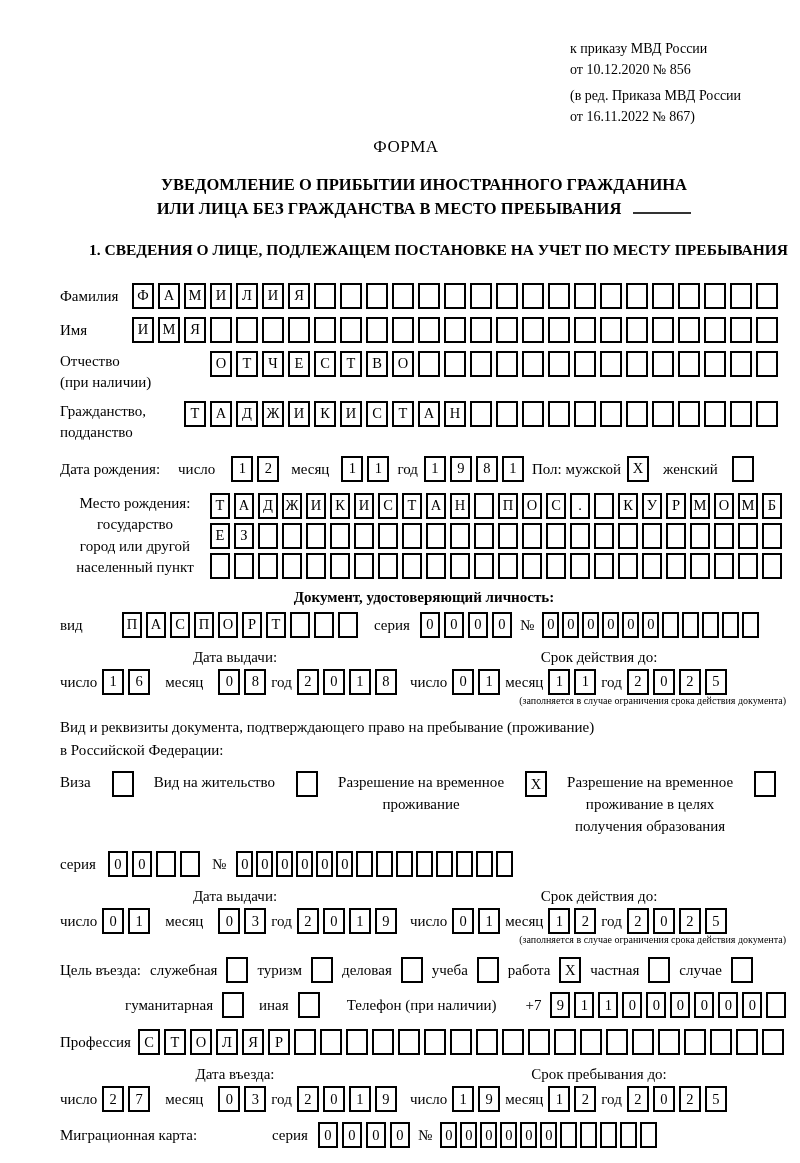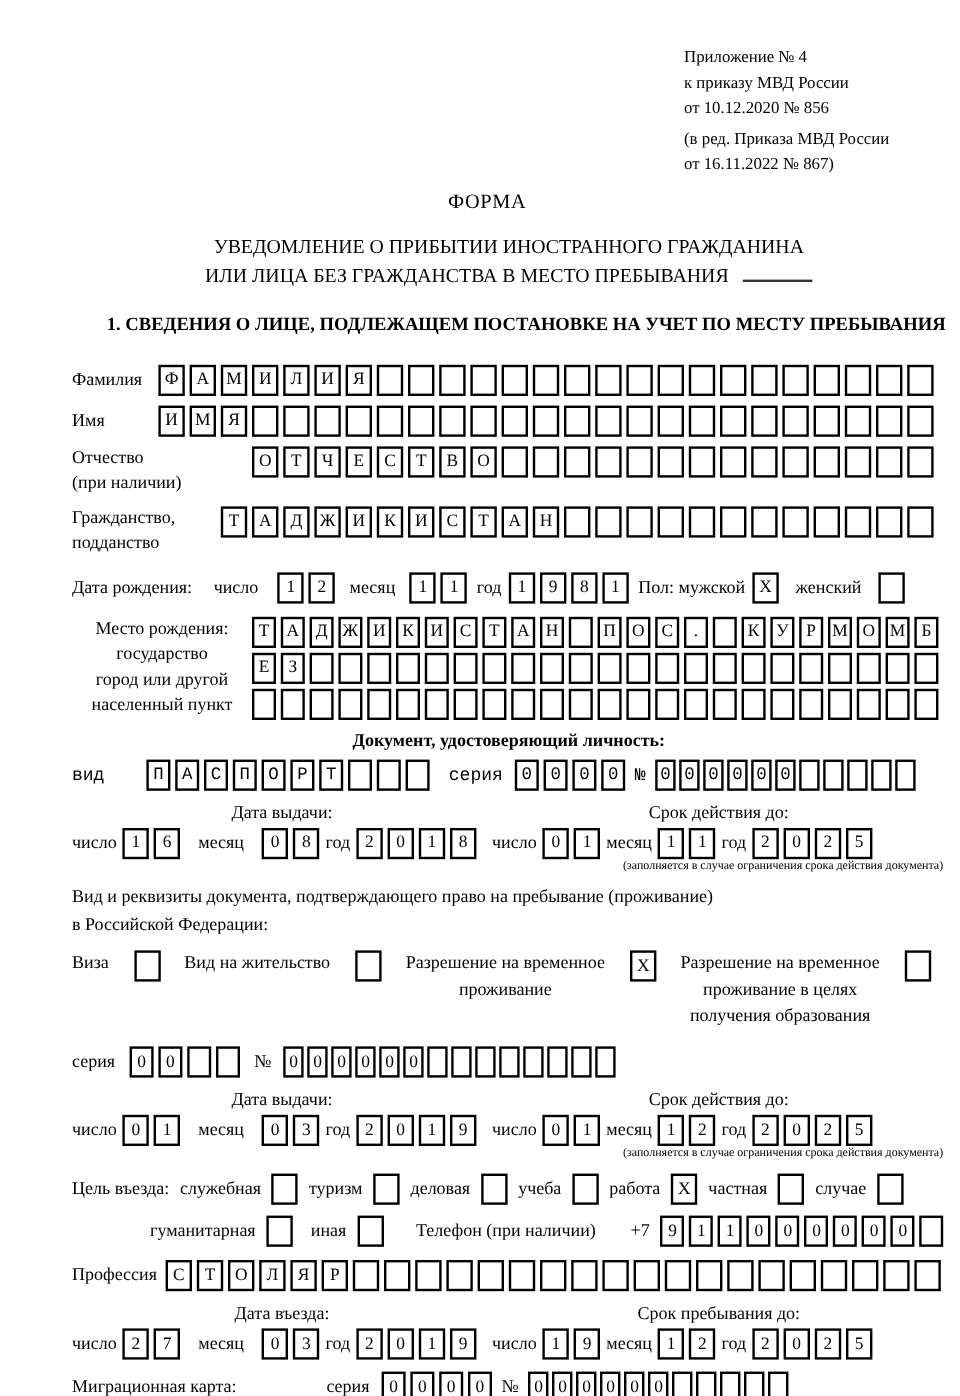--- a/index.html
+++ b/index.html
@@ -7,21 +7,21 @@
     width:800px; min-height:1163px; box-sizing:border-box;
     padding:38px 12px 20px 60px;
     background:#fff; color:#000;
     font-family:"Liberation Serif","DejaVu Serif",serif;
     font-size:15px; position:relative; overflow:hidden;
   }
   
   .top-right { width:190px; margin-left:auto; margin-right:28px; font-size:14px; line-height:1.5; }
   .top-right .gap-top { margin-top:5px; }
   .forma { text-align:center; margin-right:36px; font-weight:normal; font-size:17px; margin-top:10px; letter-spacing:.5px; }
-  .title { text-align:center; font-weight:normal; font-size:16.5px; line-height:1.45; margin-top:16px; }
+  .title { text-align:center; font-weight:bold; font-size:16.5px; line-height:1.45; margin-top:16px; }
   .blank-line { display:inline-block; width:58px; border-bottom:2px solid #333; margin-left:12px; vertical-align:baseline; }
   .section-heading { font-weight:bold; font-size:15.5px; margin-top:20px;text-align:right; }
 
   
   .row { display:flex; align-items:flex-start; margin-top:7px; }
   .lbl { flex-shrink:0; line-height:27px; }
   .lbl-block { flex-shrink:0; line-height:21.5px; }
   .w72  { width:72px; }
   .w150 { width:150px; }
   .w124 { width:124px; }
@@ -61,21 +61,20 @@
 
   .doc-heading { text-align:center; font-weight:bold; margin-top:10px; font-size:15px; }
   .intro { margin-top:10px; line-height:1.55; }
 </style>
 </head>
 <body>
 
 <div class="page">
 
   <div class="top-right">
-    <div>Приложение № 4</div>
     <div>к приказу МВД России</div>
     <div>от 10.12.2020 № 856</div>
     <div class="gap-top">(в ред. Приказа МВД России</div>
     <div>от 16.11.2022 № 867)</div>
   </div>
   <div class="forma">ФОРМА</div>
 
   <div class="title">
     <div>УВЕДОМЛЕНИЕ О ПРИБЫТИИ ИНОСТРАННОГО ГРАЖДАНИНА</div>
     <div><span>ИЛИ ЛИЦА БЕЗ ГРАЖДАНСТВА В МЕСТО ПРЕБЫВАНИЯ</span><span class="blank-line"></span></div>
@@ -321,21 +320,21 @@
           <span class="cell"></span>
           <span class="cell"></span>
           <span class="cell"></span>
           <span class="cell"></span>
         </span>
     </span>
   </div>
 
   <div class="doc-heading">Документ, удостоверяющий личность:</div>
 
-  <div class="row" style="margin-top:6px;font-family:Liberation Mono, monospace;">
+  <div class="row" style="margin-top:6px;">
     <span class="lbl w62">вид</span>
     <span class="cells sm">
         <span class="cell">П</span>
         <span class="cell">А</span>
         <span class="cell">С</span>
         <span class="cell">П</span>
         <span class="cell">О</span>
         <span class="cell">Р</span>
         <span class="cell">Т</span>
         <span class="cell"></span>

